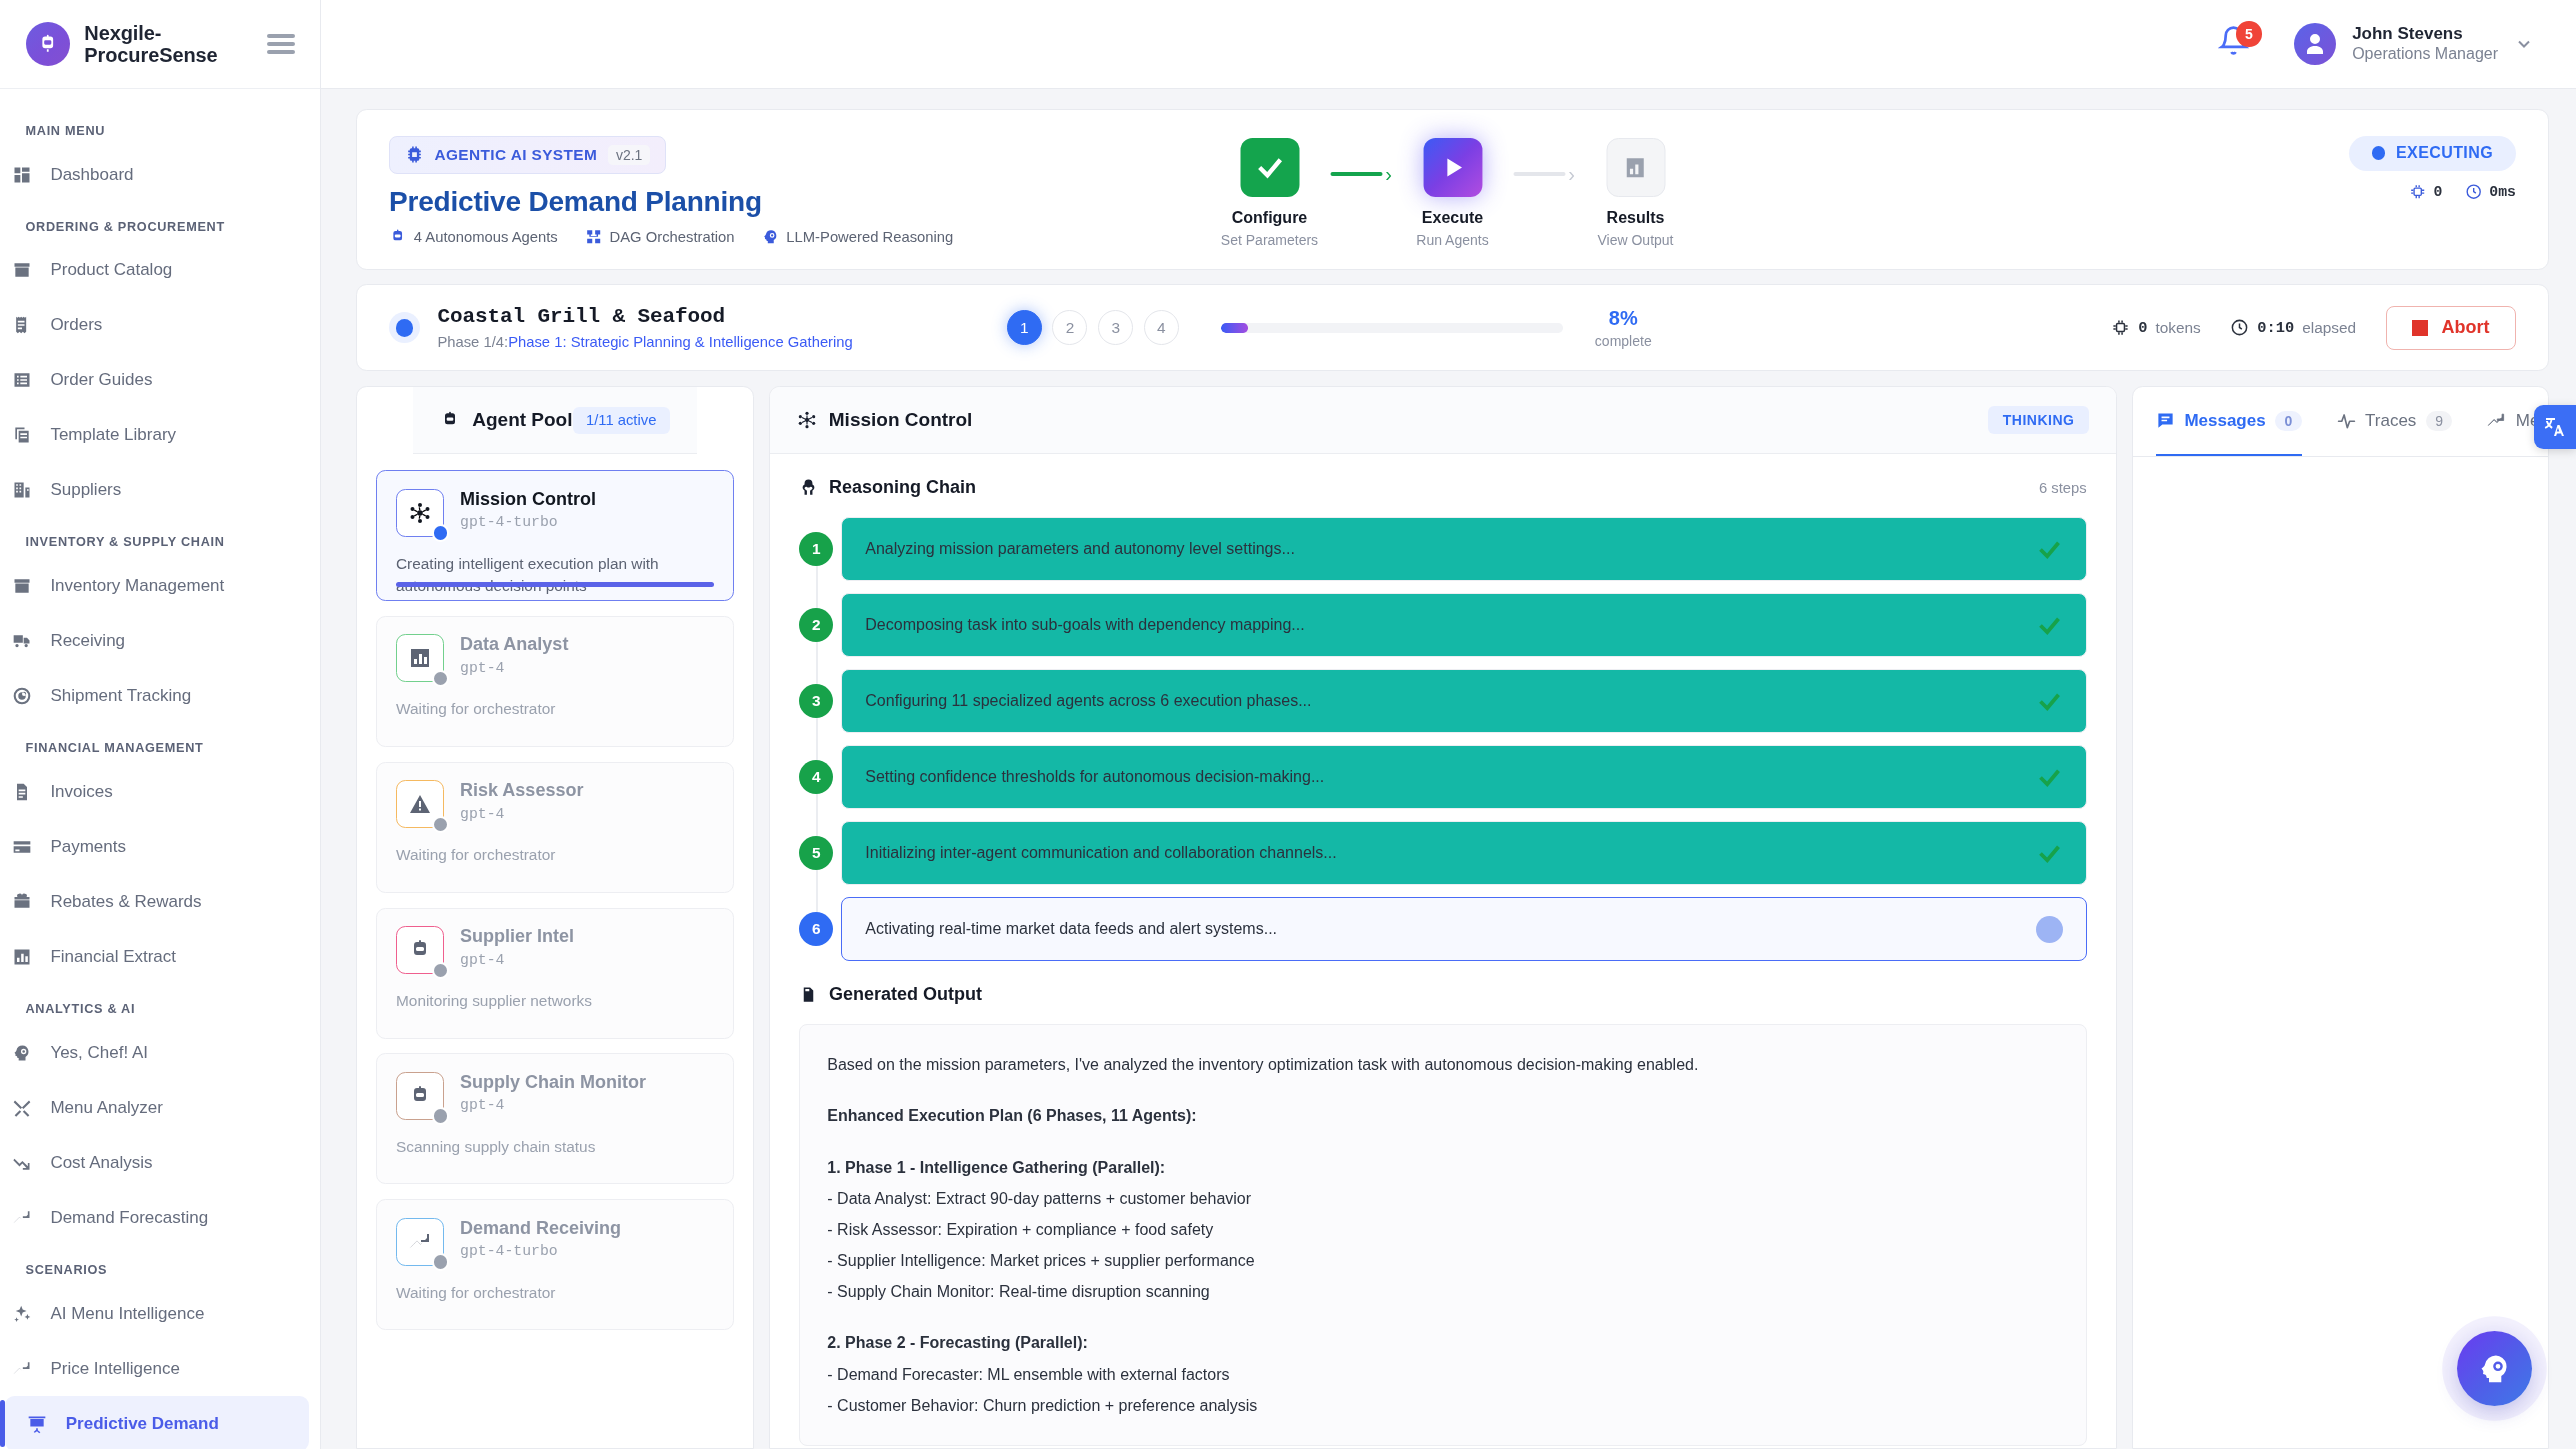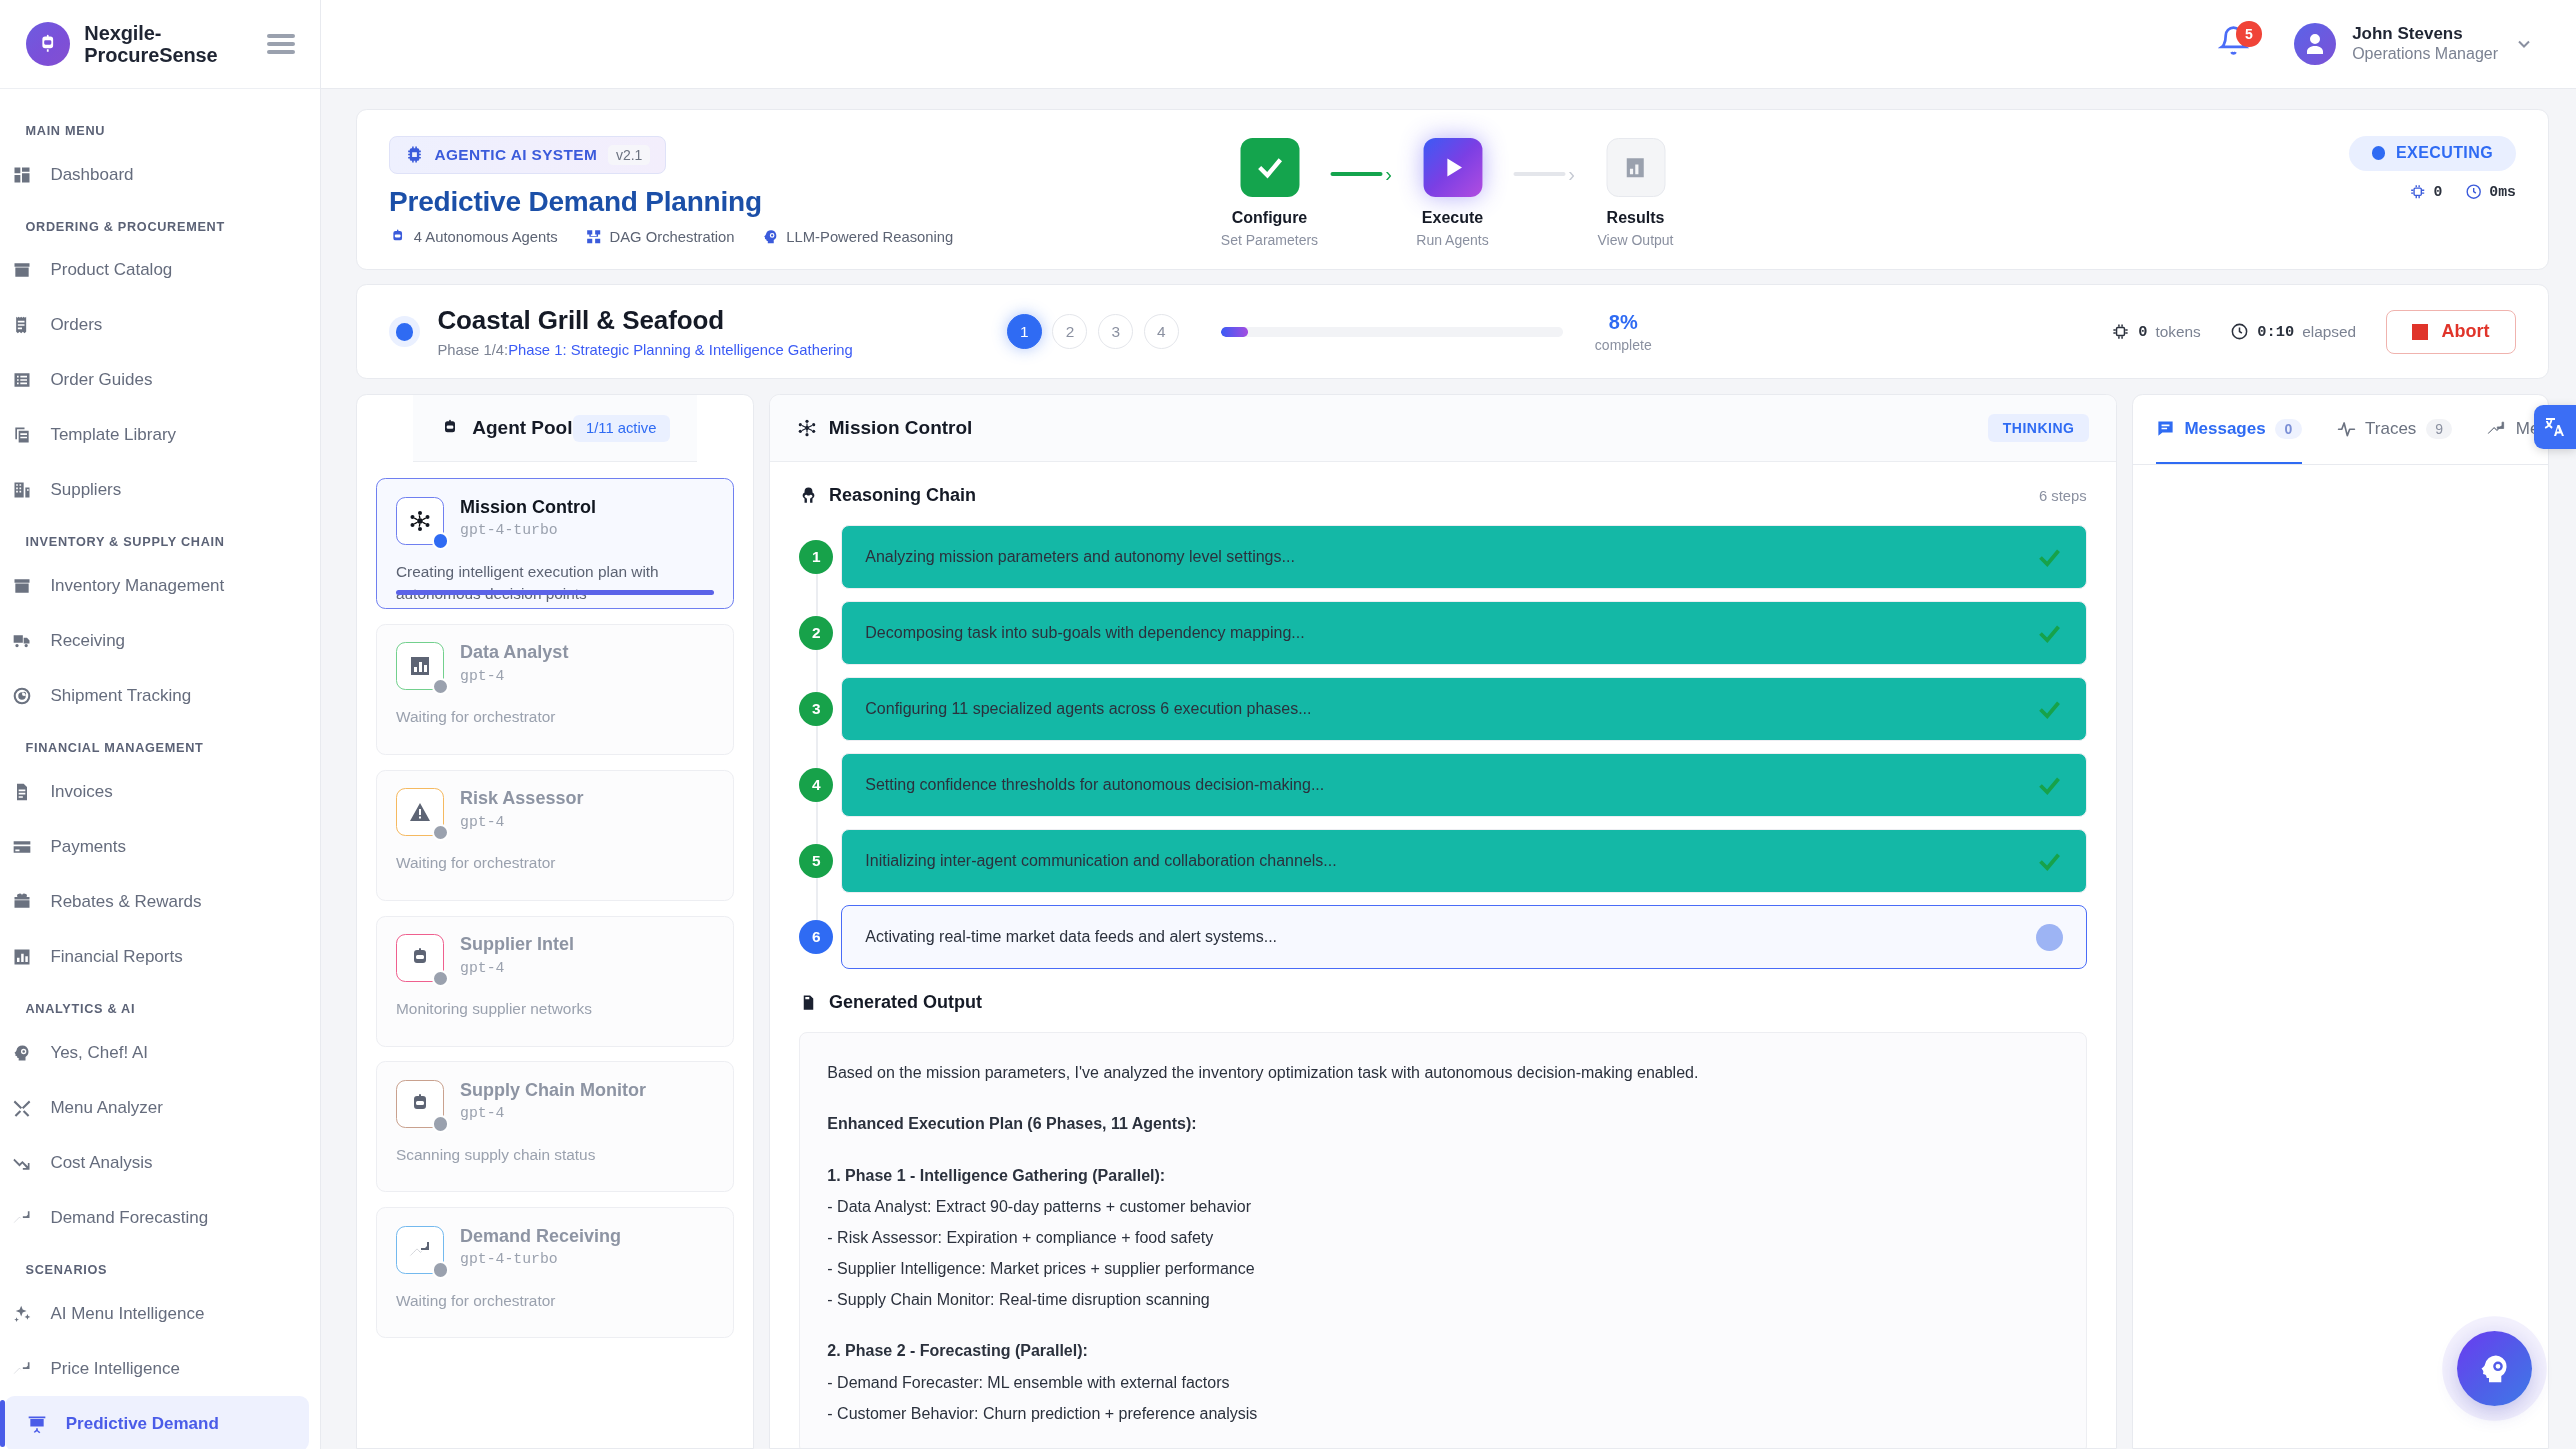--- a/index.html
+++ b/index.html
@@ -135,21 +135,21 @@
   .hdr-stats { display:flex; gap:23px; }
   .hdr-stats span { display:inline-flex; align-items:center; gap:6.7px; font-size:14.8px; color:#6b7280; }
   .hdr-stats svg { width:17.4px; height:17.4px; fill:none; stroke:#3b5bdb; stroke-width:1.9; }
   .mono { font-family: "Liberation Mono", monospace; color:#2b313d; }
 
   
   .prog-card { display:flex; align-items:center; padding: 20px 32px; margin-top: 14.8px; }
   .prog-dot-ring { width:31px; height:31px; border-radius:50%; background:#eaf0ff;
     display:flex; align-items:center; justify-content:center; margin-right: 17.4px; flex-shrink:0; }
   .prog-dot-ring i { width:17.4px; height:17.4px; border-radius:50%; background:#2f6bf3; display:block; }
-  .prog-name { font-size:26px; font-weight:700; color:#151a26; letter-spacing:-0.1px; }
+  .prog-name { font-size:21px; font-weight:700; color:#151a26; letter-spacing:-0.1px;font-family:Liberation Mono, monospace; }
   .prog-phase { font-size:14.8px; color:#7b8292; margin-top:6px; }
   .prog-phase b { color:#3b5bf5; font-weight:400; }
   .phase-dots { display:flex; gap: 10.7px; margin-left: 154px; }
   .pd { width:35px; height:35px; border-radius:50%; display:flex; align-items:center; justify-content:center;
         font-size:15.4px; color:#8a90a0; border:0.7px solid #e4e6eb; background:#fff; }
   .pd.on { background:#2f6bf3; color:#fff; border-color:#2f6bf3; box-shadow: 0 0 14.8px rgba(47,107,243,0.4); }
   .prog-bar { width: 342px; height: 9.4px; background:#f2f3f6; border-radius:4.7px; margin-left:42px; overflow:hidden; }
   .prog-fill { height:100%; width:8%; border-radius:4.7px; background: linear-gradient(90deg,#3b5bf5,#a34de0); }
   .prog-pct { margin-left: 32px; text-align:center; }
   .prog-pct .p { font-size:20px; font-weight:700; color:#2f6bf3; }
@@ -371,21 +371,21 @@
             </svg>
           </span>
           <span>Rebates &amp; Rewards</span>
         </div>
         <div class="sb-item">
           <span class="ic">
             <svg class="" viewBox="0 0 24 24">
               <path d="M3 3h18v18H3V3zm3 10v5h3v-5H6zm5-5v10h3V8h-3zm5 3v7h3v-7h-3z"></path>
             </svg>
           </span>
-          <span>Financial Reports</span>
+          <span>Financial Extract</span>
         </div>
         <div class="sb-group-label">ANALYTICS &amp; AI</div>
         <div class="sb-item">
           <span class="ic">
             <svg class="" viewBox="0 0 24 24">
               <path d="M12.6 3A7.4 7.4 0 005.3 9c-.2.9-.8 1.6-1.6 2.1L3 11.6l.9 1.2c.3.4.4.9.3 1.4l-.2 1.1 1.2.3c.5.1.9.5 1 1l.3 1.4H8v2.9h8.2v-4.2A7.4 7.4 0 0012.6 3zm1.4 4a3.2 3.2 0 11-.01 6.41A3.2 3.2 0 0114 7zm0 1.6a1.6 1.6 0 100 3.2 1.6 1.6 0 000-3.2z"></path>
             </svg>
           </span>
           <span>Yes, Chef! AI</span>
         </div>

